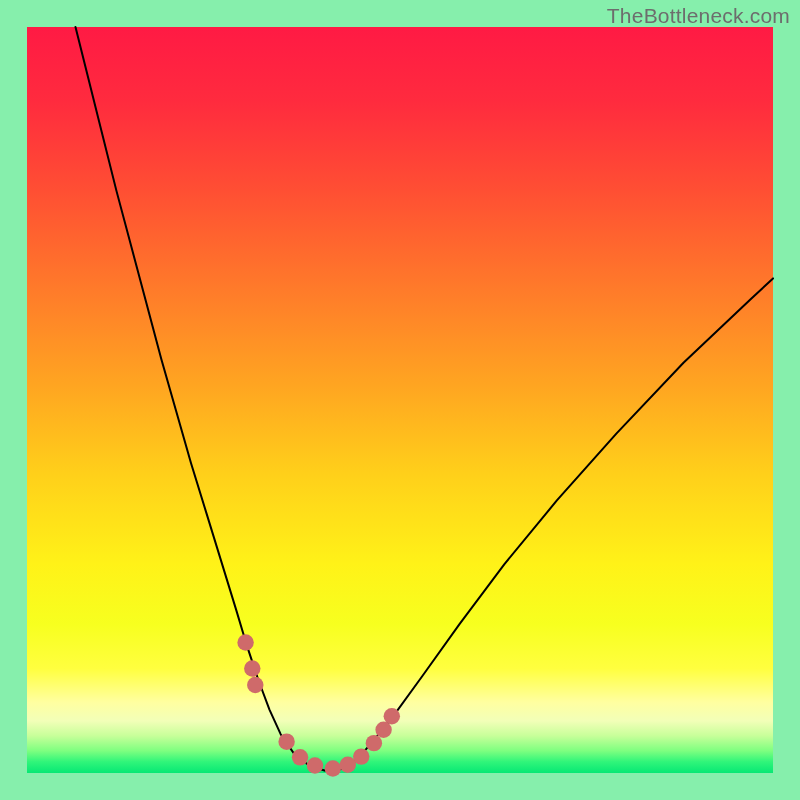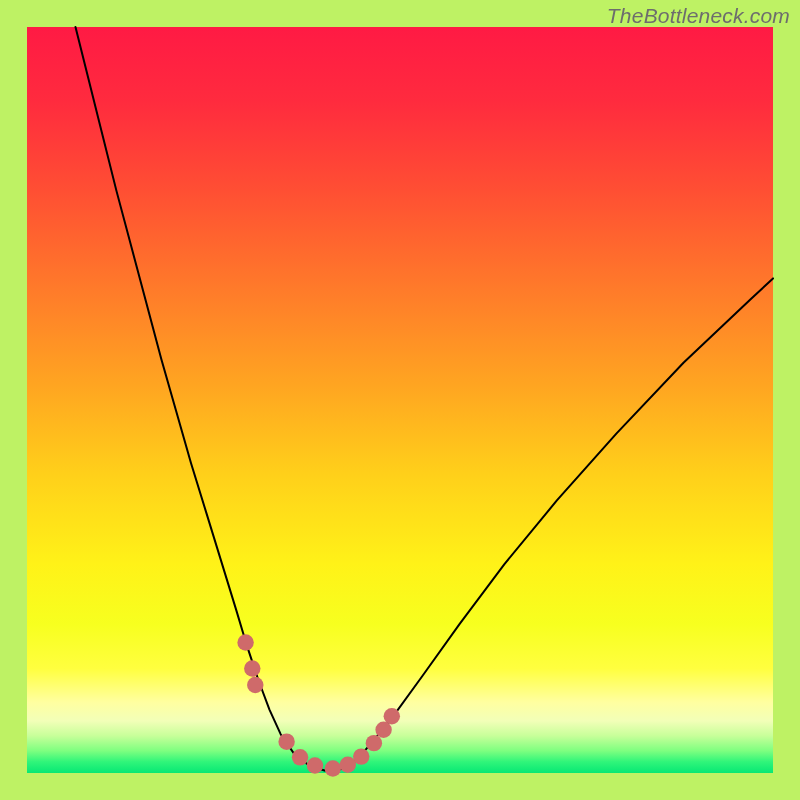--- a/index.html
+++ b/index.html
@@ -7,22 +7,21 @@
     padding: 0;
     width: 800px;
     height: 800px;
     overflow: hidden;
     background: #000;
     font-family: Arial, Helvetica, sans-serif;
   }
   .frame {
     position: absolute;
     inset: 0;
-    background: #bef264;
-    font-style: italic;
+    background: #86efac;
   }
   .plot {
     position: absolute;
     display: block;
   }
   .watermark {
     position: absolute;
     color: #6d6d6d;
     font-size: 21px;
     font-weight: 400;

